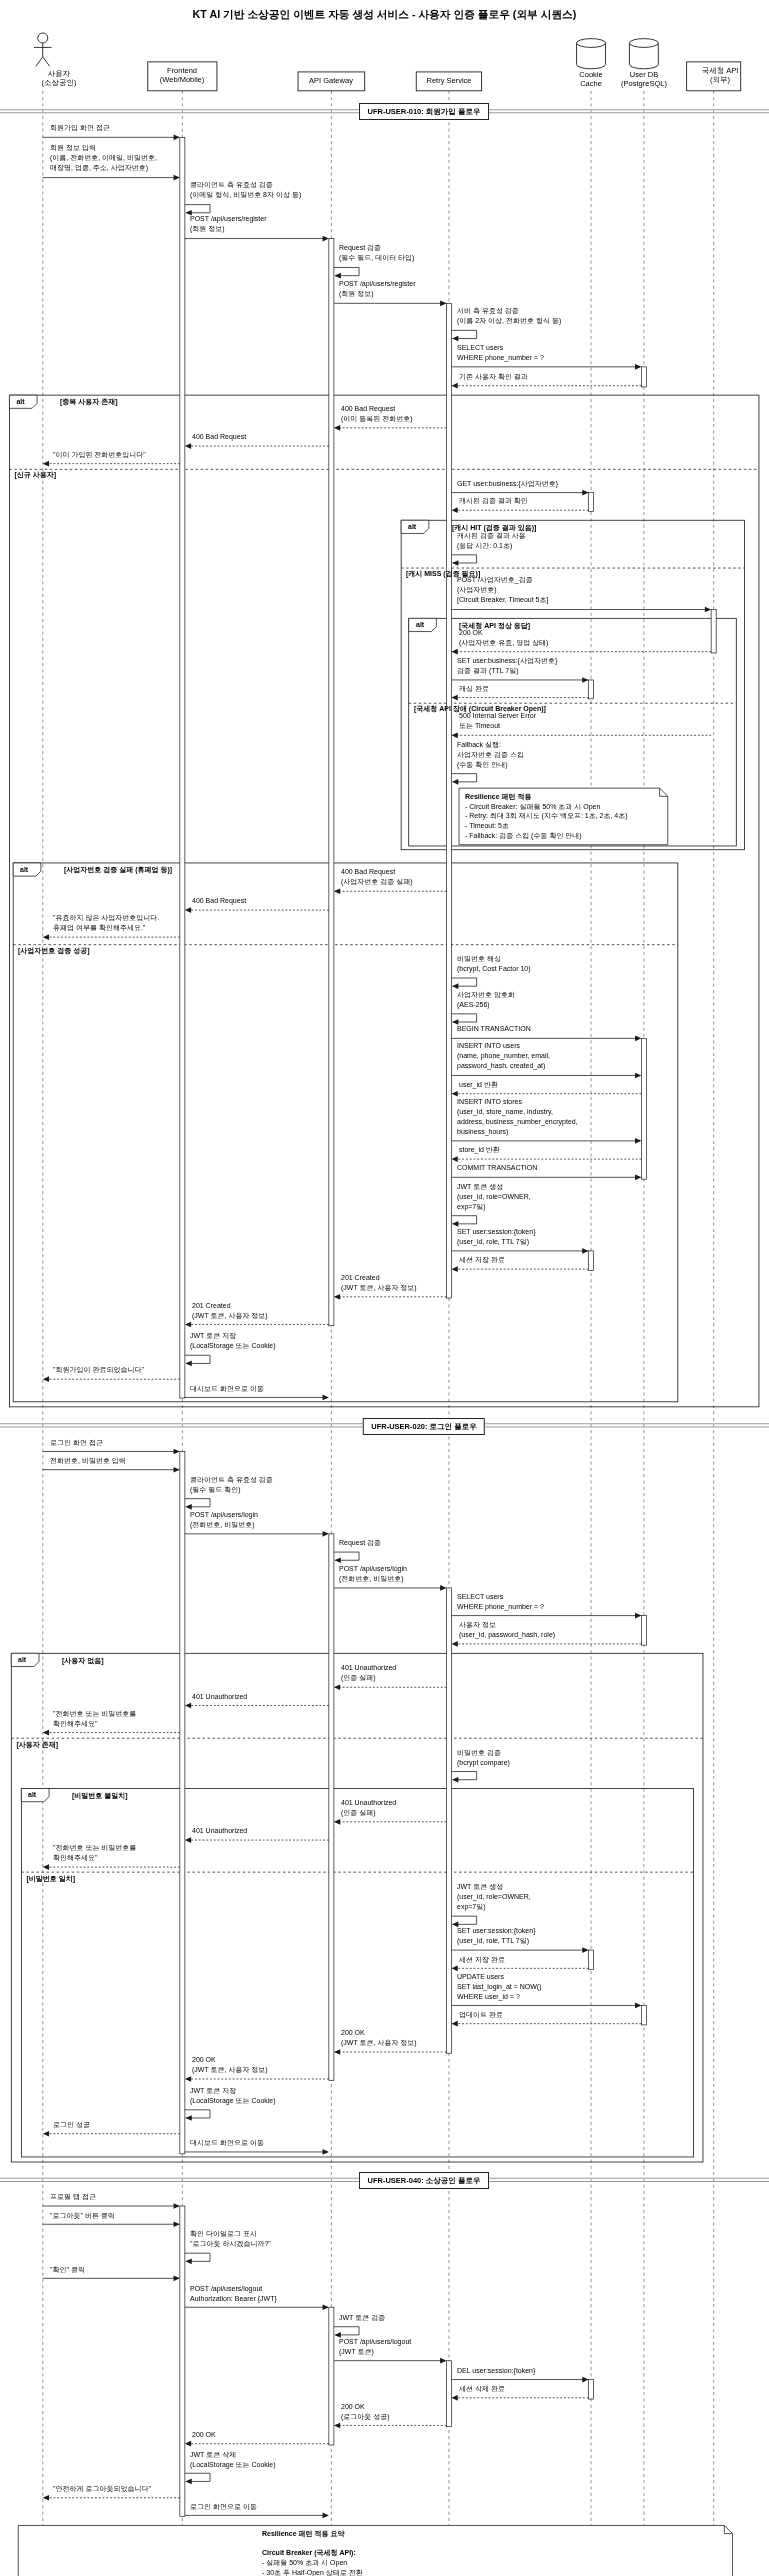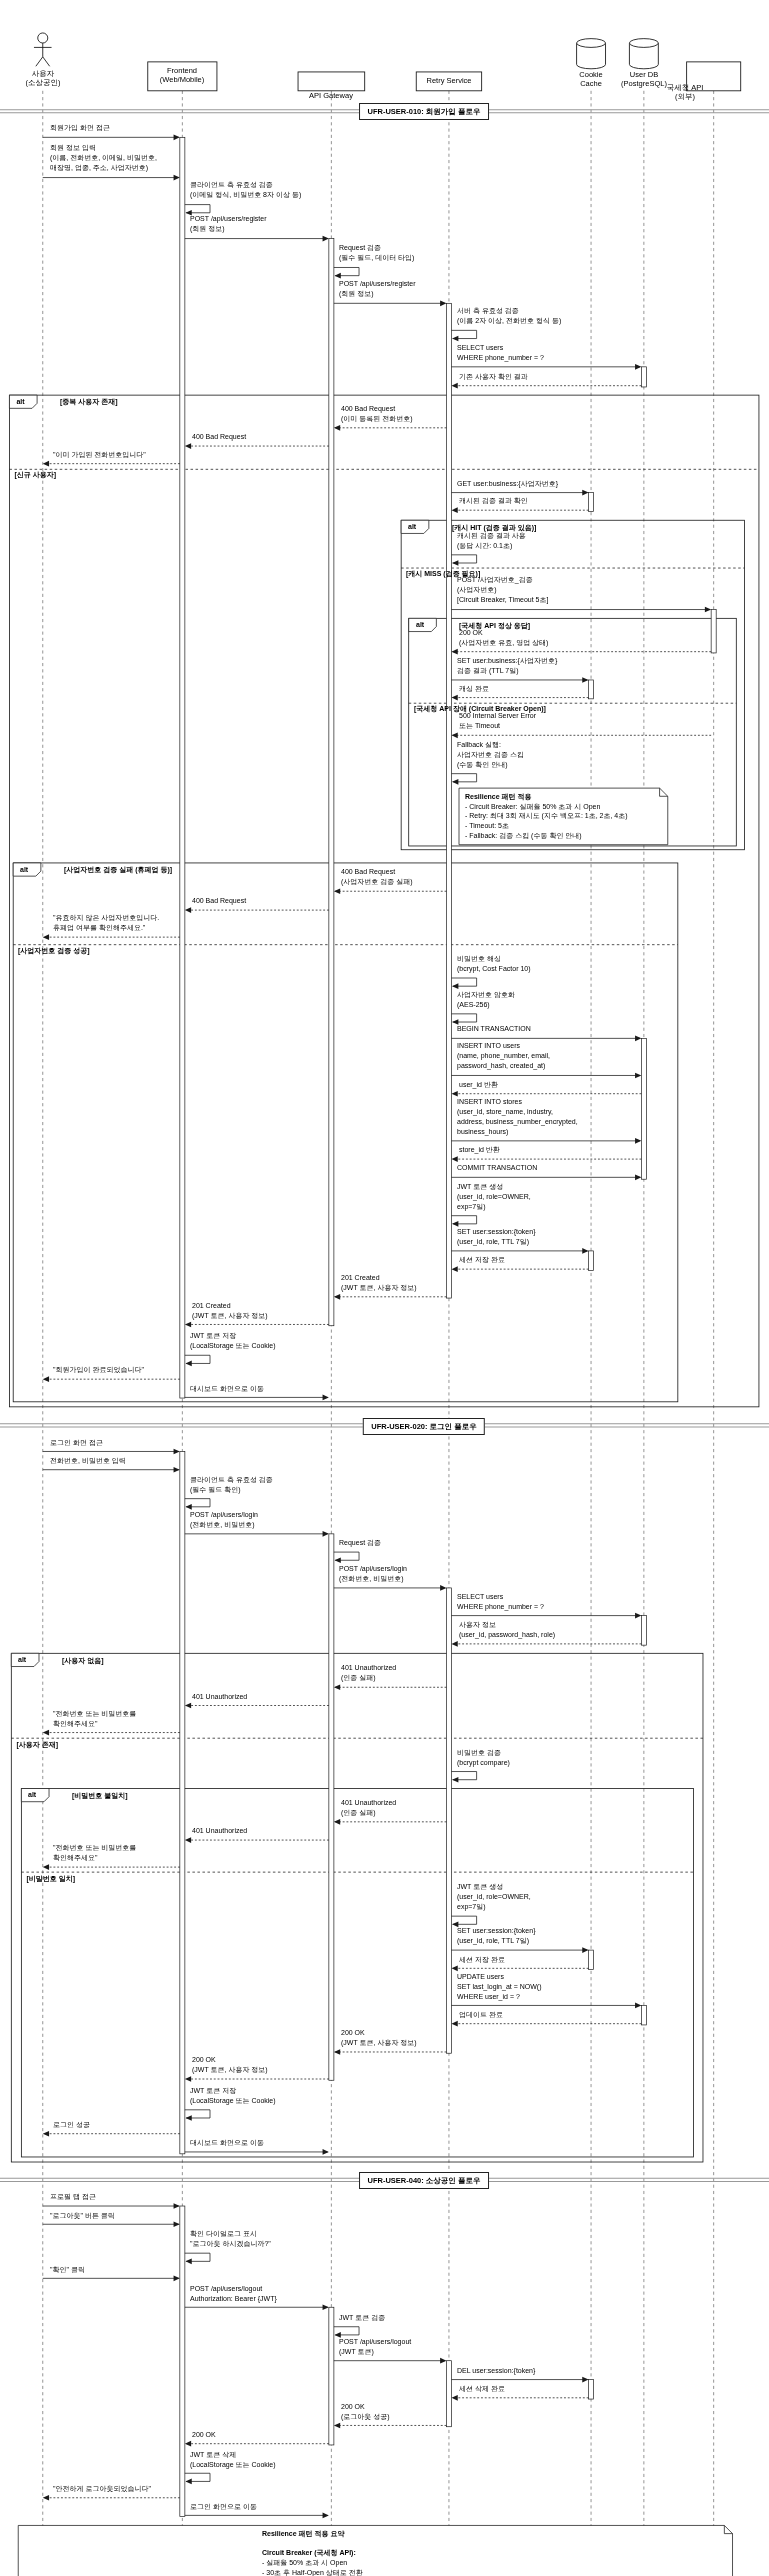--- a/index.html
+++ b/index.html
@@ -241,20 +241,21 @@
       <path d="M 917 68 v 34 a 23 7 0 0 0 46 0 v -34" fill="#ffffff" stroke="#1a1a1a" stroke-width="1.4"></path>
       <ellipse cx="940" cy="68" rx="23" ry="7" fill="#ffffff" stroke="#1a1a1a" stroke-width="1.4"></ellipse>
       <path d="M 1001 68 v 34 a 23 7 0 0 0 46 0 v -34" fill="#ffffff" stroke="#1a1a1a" stroke-width="1.4"></path>
       <ellipse cx="1024" cy="68" rx="23" ry="7" fill="#ffffff" stroke="#1a1a1a" stroke-width="1.4"></ellipse>
       <rect x="1092" y="98" width="86" height="46" fill="#ffffff" stroke="#1a1a1a" stroke-width="1.4"></rect>
       <path d="M 730 1253 H 1049 L 1062 1266 V 1343 H 730 Z" fill="#ffffff" stroke="#1a1a1a" stroke-width="1.2"></path>
       <path d="M 1049 1253 V 1266 H 1062" fill="none" stroke="#1a1a1a" stroke-width="1.2"></path>
       <path d="M 29 4016 H 1152 L 1165 4029 V 4110 H 29 Z" fill="#ffffff" stroke="#1a1a1a" stroke-width="1.2"></path>
       <path d="M 1152 4016 V 4029 H 1165" fill="none" stroke="#1a1a1a" stroke-width="1.2"></path>
     </svg>
+  <div class="title">KT AI 기반 소상공인 이벤트 자동 생성 서비스 - 사용자 인증 플로우 (외부 시퀀스)</div>
   <div id="labels">
       <div class="lbl b" style="left: 16.4px; top: 397px;">
         <div>alt</div>
       </div>
       <div class="lbl b guard" style="left: 60px; top: 397px;">
         <div>[중복 사용자 존재]</div>
       </div>
       <div class="lbl b guard" style="left: 14.5px; top: 470px;">
         <div>[신규 사용자]</div>
       </div>
@@ -588,43 +589,43 @@
       <div class="lbl" style="left: 190px; top: 2450px;">
         <div>JWT 토큰 삭제</div>
         <div>(LocalStorage 또는 Cookie)</div>
       </div>
       <div class="lbl" style="left: 53px; top: 2484px;">
         <div>"안전하게 로그아웃되었습니다"</div>
       </div>
       <div class="lbl" style="left: 190px; top: 2502px;">
         <div>로그인 화면으로 이동</div>
       </div>
-      <div class="plabel" style="left: 43px; top: 69px;">
+      <div class="plabel" style="left: 59px; top: 69px;">
         <div>사용자</div>
         <div>(소상공인)</div>
       </div>
       <div class="plabel" style="left: 182px; top: 66px;">
         <div>Frontend</div>
         <div>(Web/Mobile)</div>
       </div>
-      <div class="plabel" style="left: 331px; top: 91px;">
+      <div class="plabel" style="left: 331px; top: 76px;">
         <div>API Gateway</div>
       </div>
       <div class="plabel" style="left: 449px; top: 76px;">
         <div>Retry Service</div>
       </div>
       <div class="plabel" style="left: 591px; top: 70px;">
         <div>Cookie</div>
         <div>Cache</div>
       </div>
       <div class="plabel" style="left: 644px; top: 70px;">
         <div>User DB</div>
         <div>(PostgreSQL)</div>
       </div>
-      <div class="plabel" style="left: 685px; top: 66px; margin-top: 17px;">
+      <div class="plabel" style="left: 720px; top: 66px;">
         <div>국세청 API</div>
         <div>(외부)</div>
       </div>
       <div class="divider-box" style="left: 384px; top: 103px;">UFR-USER-010: 회원가입 플로우</div>
       <div class="divider-box" style="left: 384px; top: 1418px;">UFR-USER-020: 로그인 플로우</div>
       <div class="divider-box" style="left: 384px; top: 2172px;">UFR-USER-040: 소상공인 플로우</div>
       <div style="position: absolute; left: 465px; top: 792px;">
         <div class="note-line b">Resilience 패턴 적용</div>
         <div class="note-line">- Circuit Breaker: 실패율 50% 초과 시 Open</div>
         <div class="note-line">- Retry: 최대 3회 재시도 (지수 백오프: 1초, 2초, 4초)</div>

